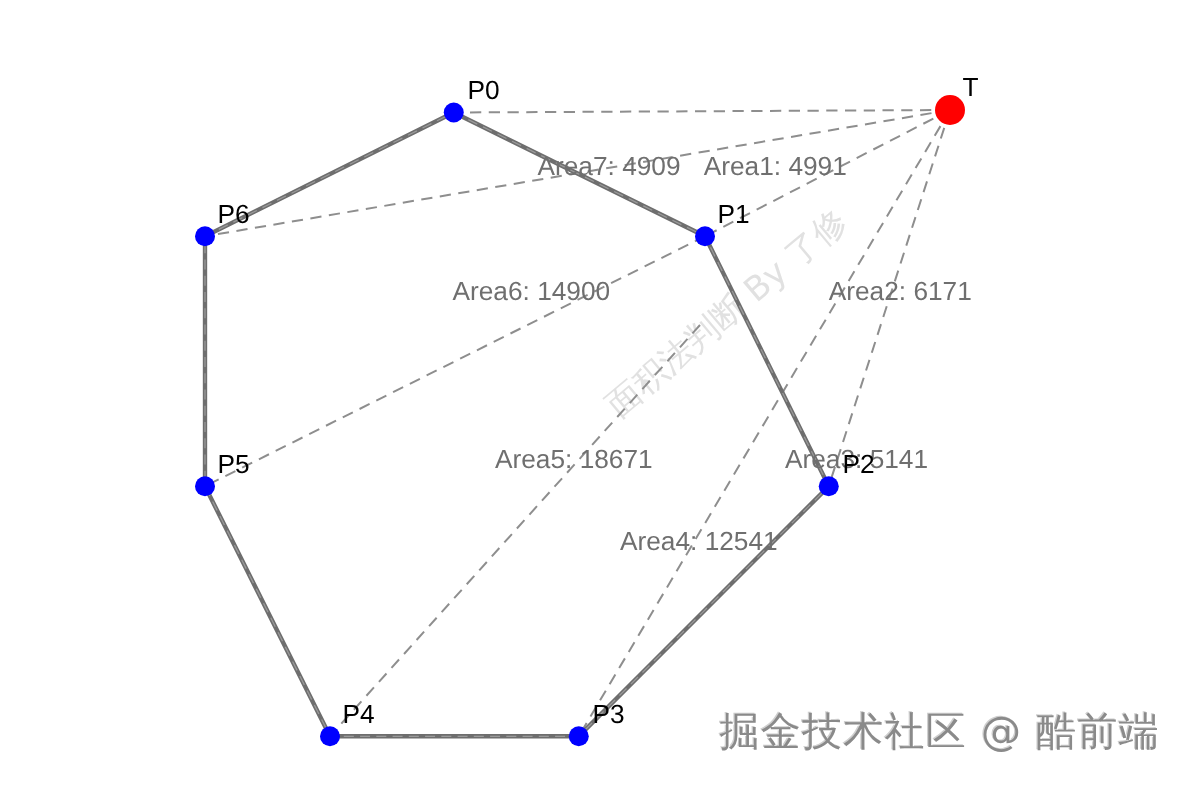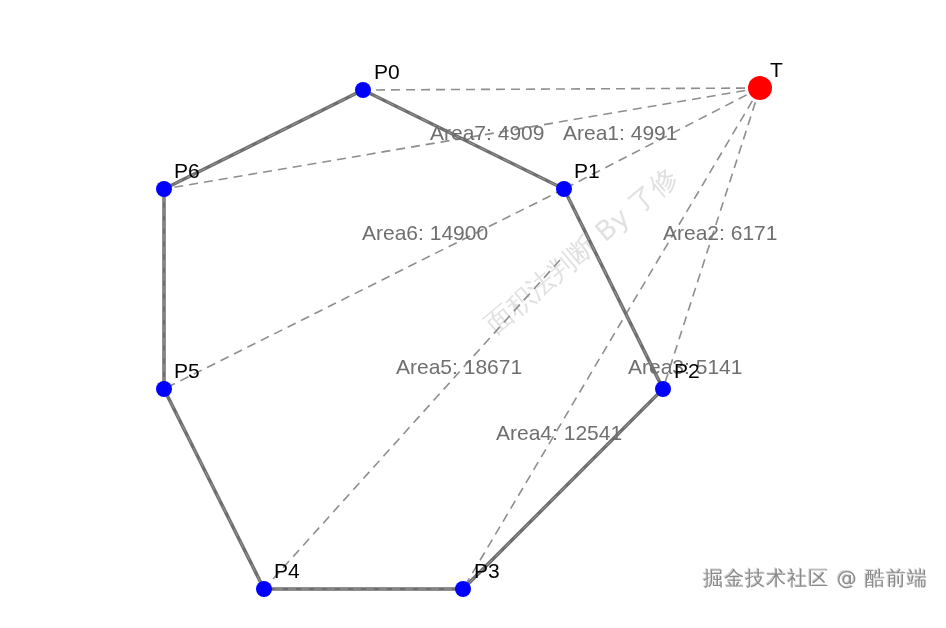--- a/index.html
+++ b/index.html
@@ -4,21 +4,21 @@
 <style>
   html, body { margin:0; padding:0; background:#ffffff; }
   body { width:946px; height:628px; position:relative; overflow:hidden; font-family:"Liberation Sans", sans-serif; }
   svg { position:absolute; left:0; top:0; }
   .edge { stroke:#6e6e6e; stroke-width:3.5; fill:none; }
   .edge-inner { stroke:#9a9a9a; stroke-width:1; stroke-dasharray:8 5; fill:none; }
   .ray { stroke:#8e8e8e; stroke-width:1.6; stroke-dasharray:9 6; fill:none; }
   .pt-label { font-size:21px; fill:#000; font-family:"Liberation Sans", sans-serif; }
   .area-label { font-size:21px; fill:#6f6f6f; font-family:"Liberation Sans", sans-serif; }
   .watermark { font-size:27px; fill:#e1e1e1; font-family:"DejaVu Sans", sans-serif; }
-  .credit { position:absolute; right:18px; bottom:36px; font-size:20px; color:#8a8a8a; font-family:"DejaVu Sans", sans-serif; text-shadow:1px 1px 0 #ffffff, -1px -1px 0 #cfcfcf; letter-spacing:1px; }
+  .credit { position:absolute; right:18px; bottom:20px; font-size:32px; color:#8a8a8a; font-family:"DejaVu Sans", sans-serif; text-shadow:1px 1px 0 #ffffff, -1px -1px 0 #cfcfcf; letter-spacing:1px; }
 </style>
 </head>
 <body>
 
 <svg width="946" height="628" viewBox="0 0 946 628">
 
   <text class="watermark" x="495" y="335" transform="rotate(-40 495 335)">面积法判断 By 了修</text>
 
   <g>
     <line class="ray" x1="760" y1="88" x2="363" y2="90"></line>

